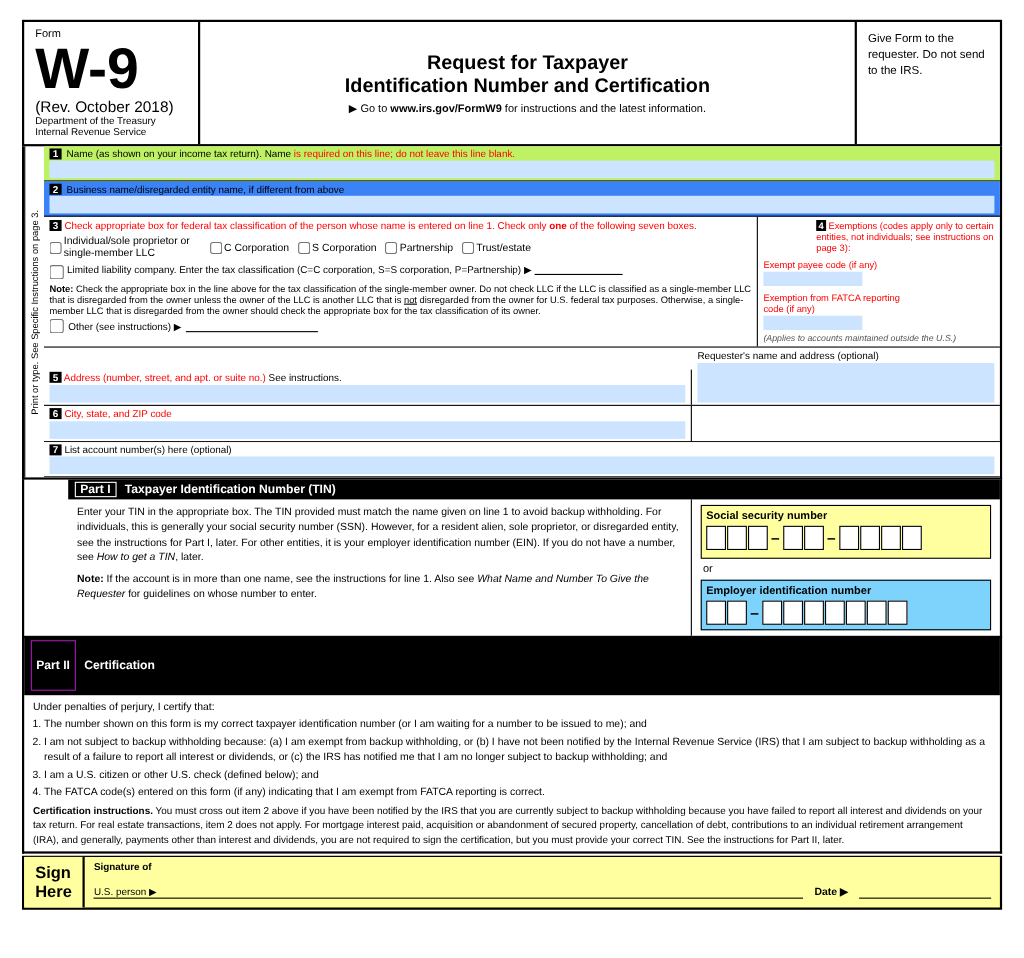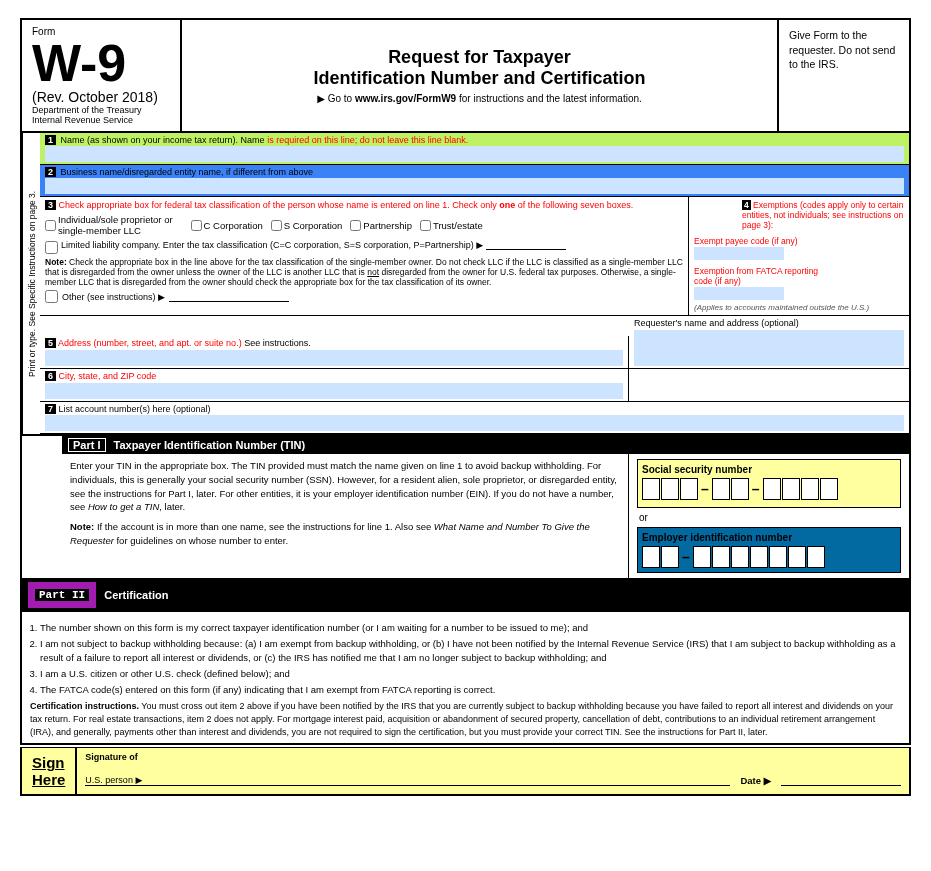--- a/index.html
+++ b/index.html
@@ -60,35 +60,35 @@
     .part-i-right { width: 280px; padding: 5px 8px; }
 
     
     .ssn-section { border: 1px solid #000; padding: 4px; background: #ffffa0; }
     .ssn-title { font-weight: bold; font-size: 10px; margin-bottom: 3px; }
     .ssn-boxes { display: flex; align-items: center; gap: 3px; margin: 3px 0; }
     .ssn-box { display: flex; gap: 1px; }
     .ssn-cell { width: 18px; height: 22px; border: 1px solid #000; background: #fff; }
     .ssn-dash { font-size: 14px; font-weight: bold; }
     .or-text { font-size: 10px; margin: 4px 0 4px 2px; }
-    .ein-section { border: 1px solid #000; padding: 4px; background: #0369a1; margin-top: 2px; }
+    .ein-section { border: 1px solid #000; padding: 4px; background: #7dd3fc; margin-top: 2px; }
     .ein-title { font-weight: bold; font-size: 10px; margin-bottom: 3px; }
     .ein-boxes { display: flex; align-items: center; gap: 3px; }
     .ein-box { display: flex; gap: 1px; }
 
     
     .part-ii-section { padding: 5px 8px; border-top: 2px solid #000; font-size: 9.5px; }
     .certification-list { margin: 4px 0 4px 10px; }
     .certification-list li { margin-bottom: 3px; line-height: 1.4; }
     .cert-instructions { margin-top: 4px; font-size: 9px; line-height: 1.4; }
     .cert-instructions b { font-weight: bold; }
 
     
     .sign-here { border: 2px solid #000; border-top: 1px solid #000; display: flex; background: #ffffa0; margin-top: 2px; }
-    .sign-label { padding: 6px 10px; font-weight: bold; font-size: 13px; border-right: 2px solid #000; display: flex; flex-direction: column; justify-content: flex-end; background: #ffffa0; text-decoration: underline; }
+    .sign-label { padding: 6px 10px; font-weight: bold; font-size: 13px; border-right: 2px solid #000; display: flex; flex-direction: column; justify-content: flex-end; background: #ffffa0; }
     .sign-label .sign-text { font-size: 15px; font-weight: bold; }
     .sign-label .here-text { font-size: 15px; font-weight: bold; }
     .sign-content { flex: 1; padding: 4px 8px; }
     .sign-sig-line { font-size: 9px; font-weight: bold; }
     .sign-us-person { font-size: 9px; }
     .sign-sig-area { display: flex; gap: 10px; align-items: flex-end; width: 100%; }
     .sig-space { flex: 1; border-bottom: 1px solid #000; height: 24px; }
     .date-area { display: flex; align-items: flex-end; gap: 10px; }
     .date-label { font-size: 9.5px; font-weight: bold; }
     .date-line { width: 120px; border-bottom: 1px solid #000; height: 24px; }
@@ -303,24 +303,25 @@
               <div class="ssn-cell"></div>
             </div>
           </div>
         </div>
       </div>
     </div>
   </div>
 
   <div style="border:2px solid #000;border-top:none;">
     <div class="part-header">
-      <span style="border:7px solid #a21caf;padding:0 4px;font-family:Liberation Mono, monospace;">Part II</span>
+      <span style="border:1px solid #a21caf;padding:16px 4px;">Part II</span>
       <span>Certification</span>
     </div>
     <div class="part-ii-section">
+      <p>Under penalties of perjury, I certify that:</p>
       <ol class="certification-list">
         <li>The number shown on this form is my correct taxpayer identification number (or I am waiting for a number to be issued to me); and</li>
         <li>I am not subject to backup withholding because: (a) I am exempt from backup withholding, or (b) I have not been notified by the Internal Revenue Service (IRS) that I am subject to backup withholding as a result of a failure to report all interest or dividends, or (c) the IRS has notified me that I am no longer subject to backup withholding; and</li>
         <li>I am a U.S. citizen or other U.S. check (defined below); and</li>
         <li>The FATCA code(s) entered on this form (if any) indicating that I am exempt from FATCA reporting is correct.</li>
       </ol>
       <p class="cert-instructions">
         <b>Certification instructions.</b> You must cross out item 2 above if you have been notified by the IRS that you are currently subject to backup withholding because you have failed to report all interest and dividends on your tax return. For real estate transactions, item 2 does not apply. For mortgage interest paid, acquisition or abandonment of secured property, cancellation of debt, contributions to an individual retirement arrangement (IRA), and generally, payments other than interest and dividends, you are not required to sign the certification, but you must provide your correct TIN. See the instructions for Part II, later.
       </p>
     </div>

